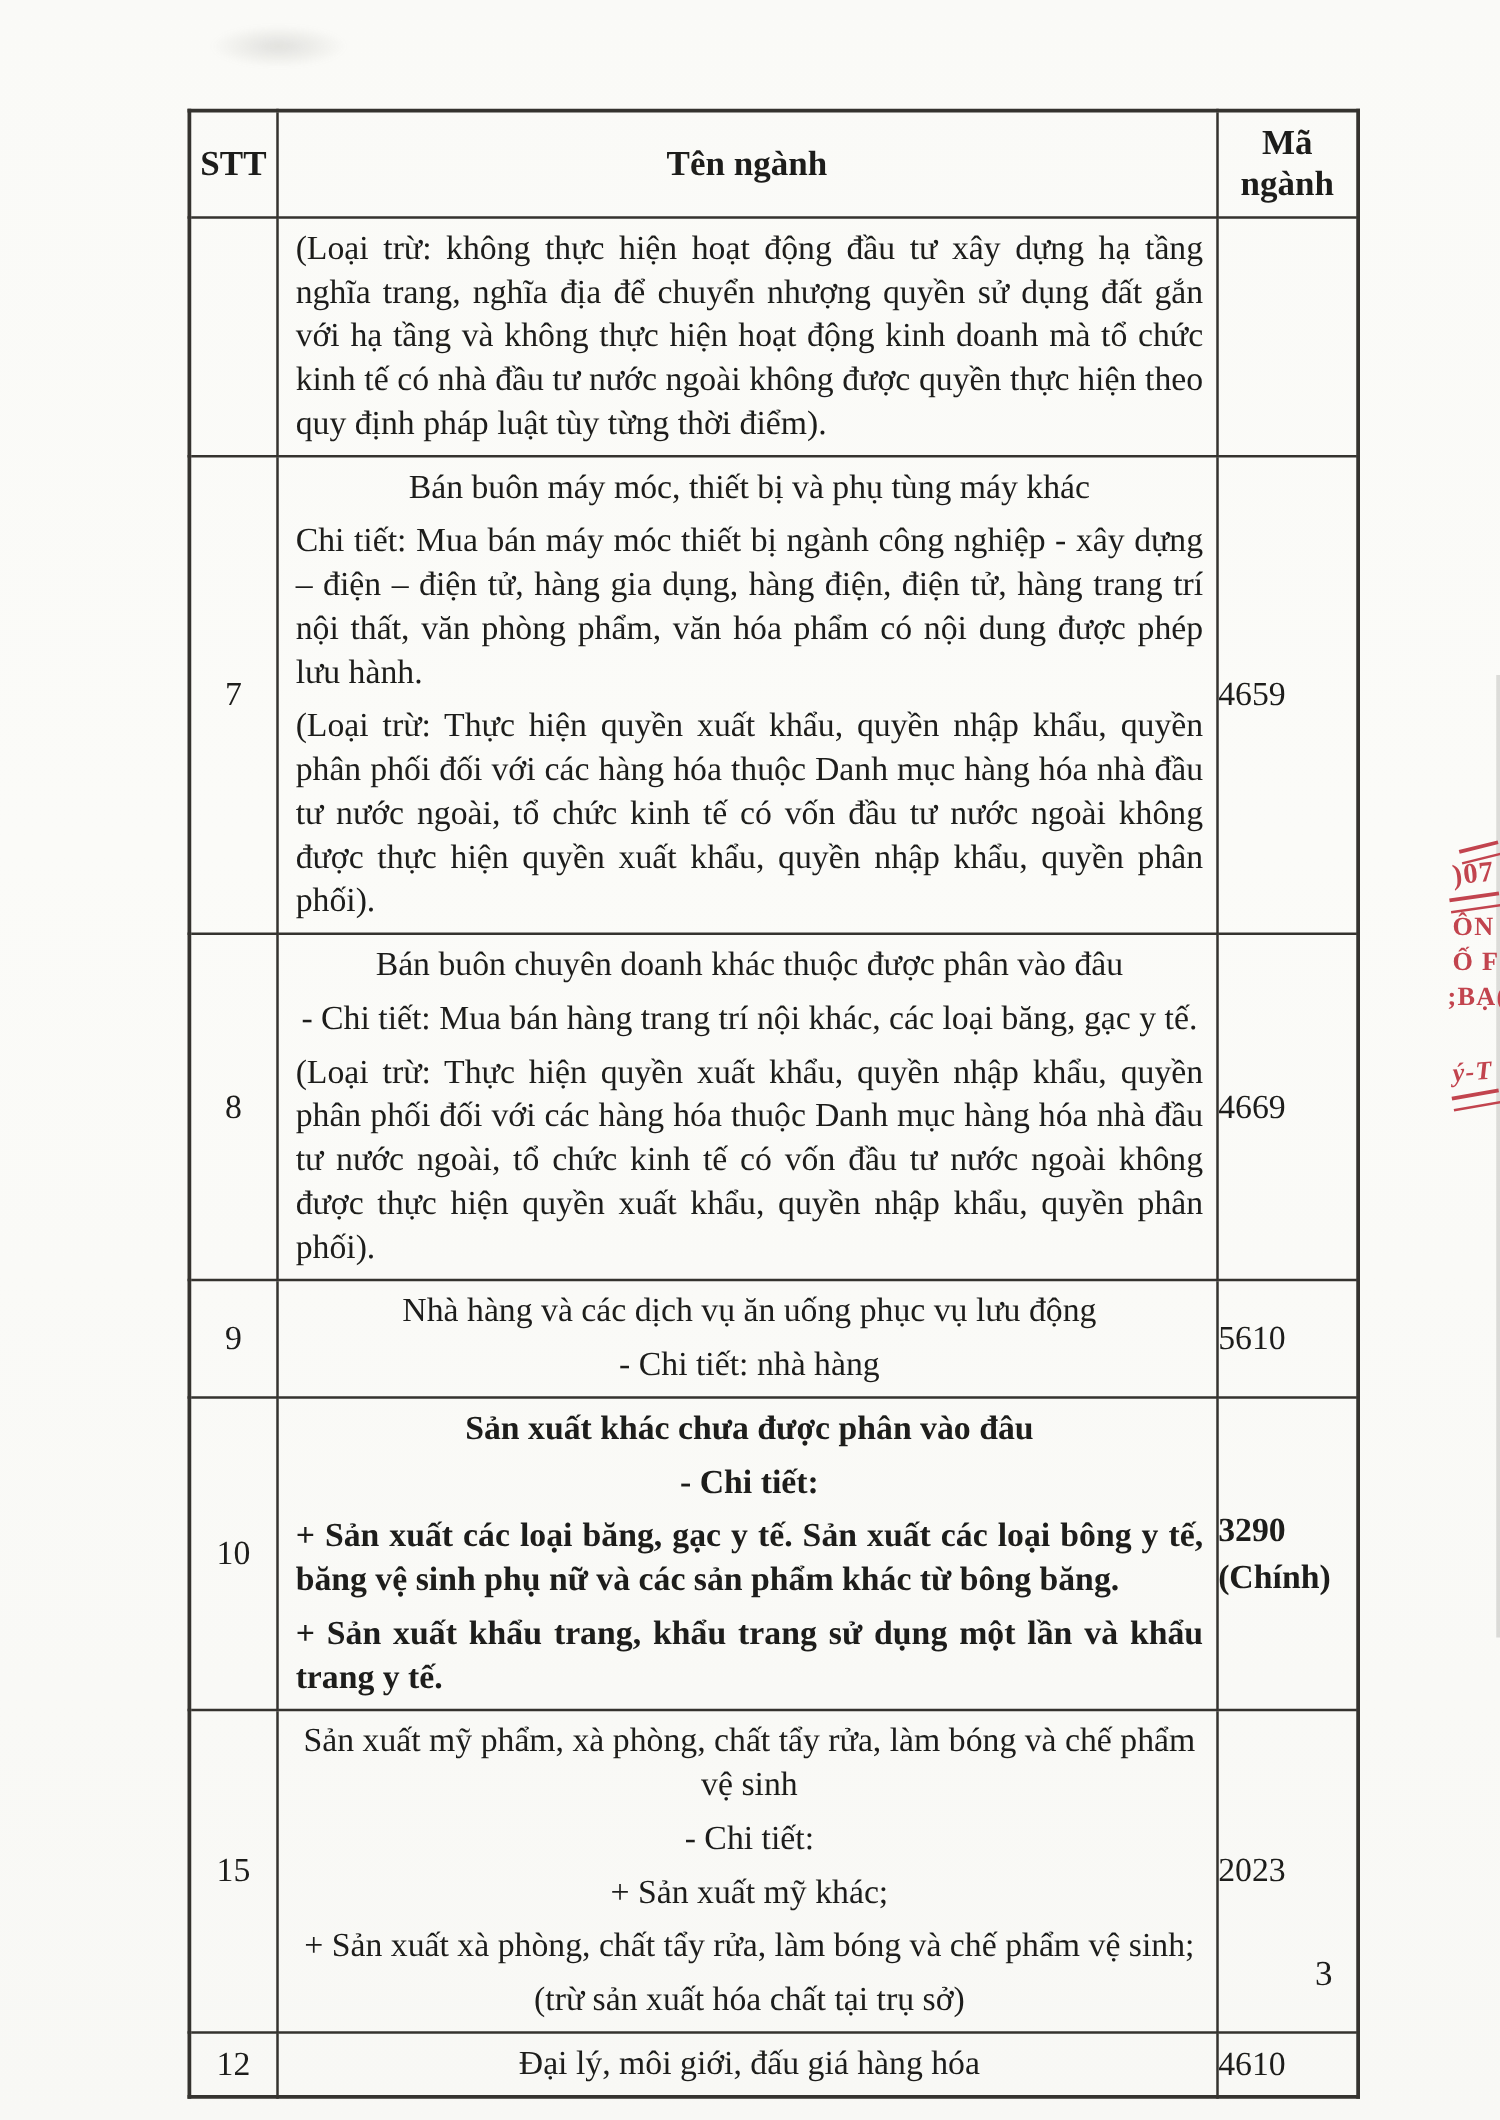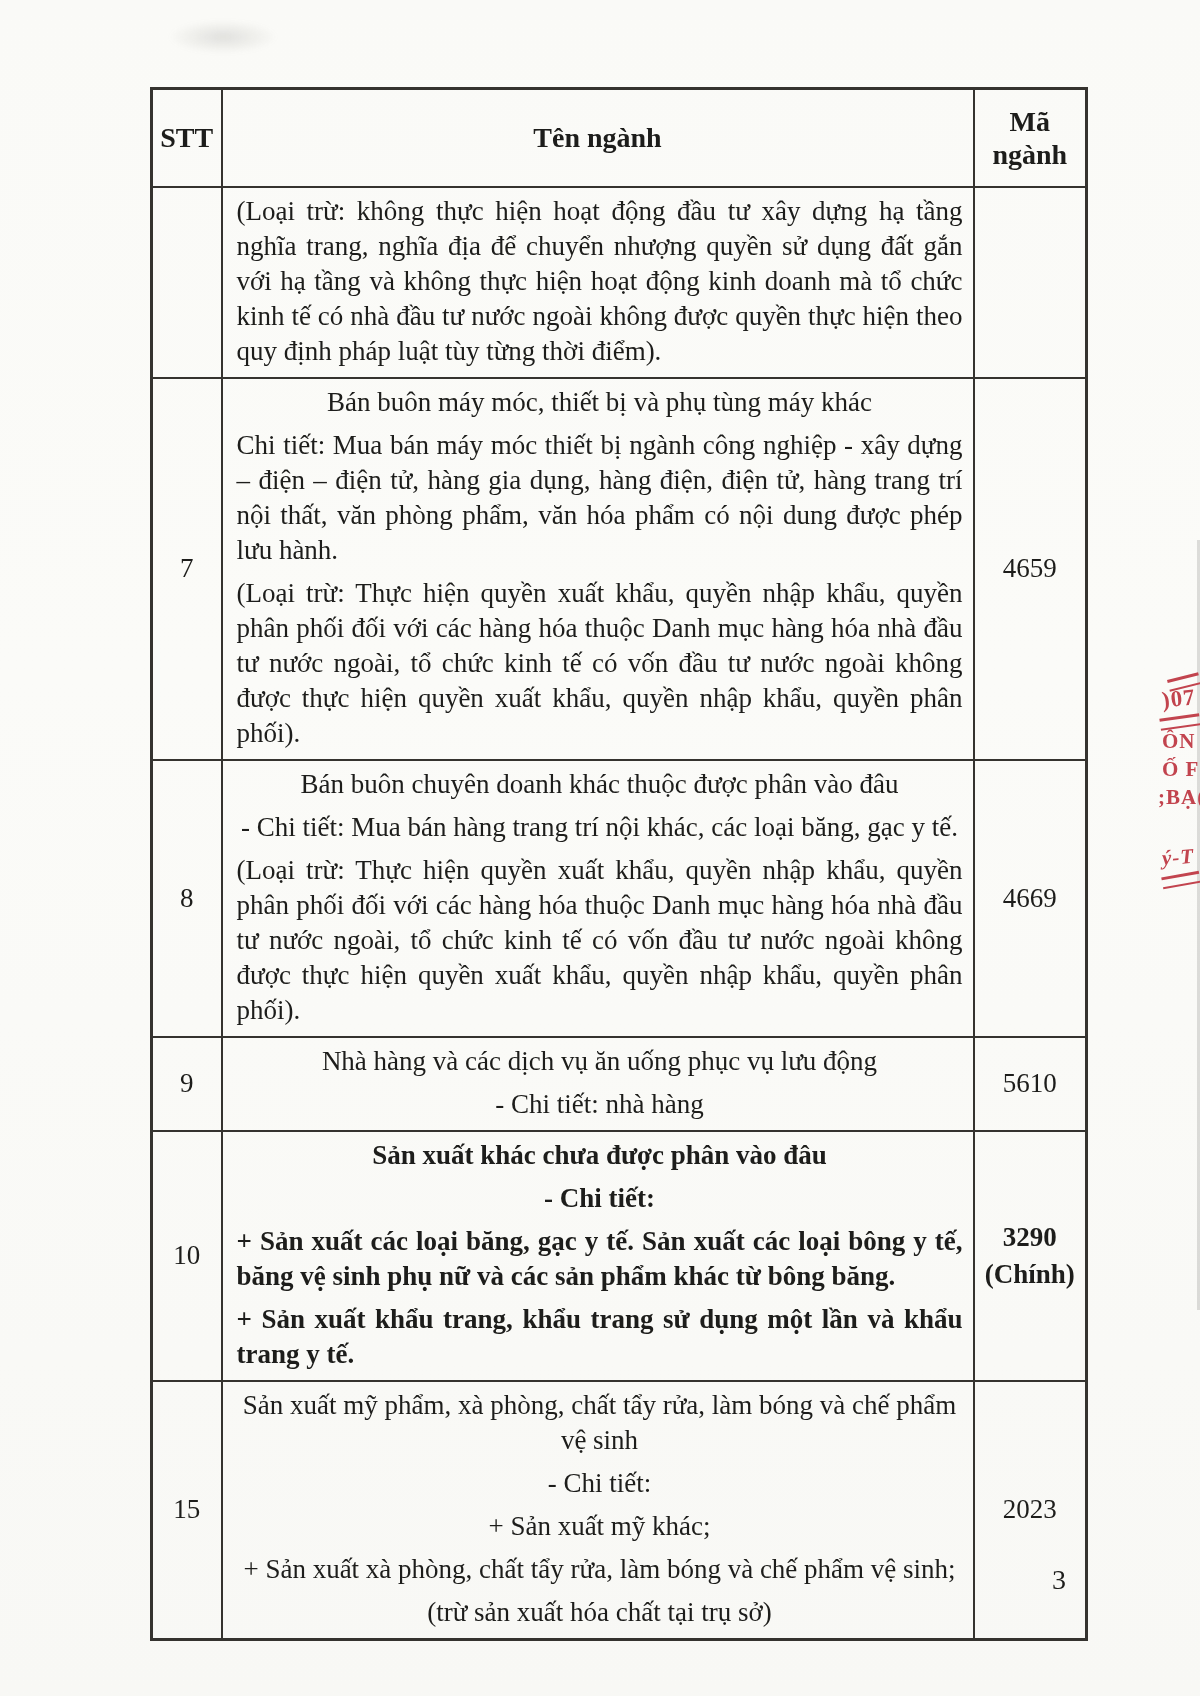--- a/index.html
+++ b/index.html
@@ -29,41 +29,41 @@
     width:935px;
     border-collapse:collapse;
     table-layout:fixed;
   }
   .industry-table th,.industry-table td{
     border:2px solid #35332f;
     padding:0;
     overflow:hidden;
   }
   .industry-table{border:3px solid #35332f;}
-  thead tr{height:98px;}
+  thead tr{height:85px;}
   th{
     font-size:28px;font-weight:bold;text-align:center;vertical-align:middle;
     line-height:33px;
   }
   tbody tr:nth-child(1){height:191px;}
   tbody tr:nth-child(2){height:307px;}
   tbody tr:nth-child(3){height:237px;}
   tbody tr:nth-child(4){height:91px;}
   tbody tr:nth-child(5){height:242px;}
   tbody tr:nth-child(6){height:252px;}
   tbody tr:nth-child(7){height:48px;}
   td.stt-cell{
     text-align:center;vertical-align:middle;font-size:27px;
   }
   td.name-cell{
     vertical-align:top;
     padding:4px 10px 0 14px;
   }
   td.code-cell{
-    text-align:center;vertical-align:middle;font-size:27px;line-height:37px;
+    vertical-align:middle;font-size:27px;line-height:37px;
   }
   td.code-cell.bold{font-weight:bold;margin-top:18px;}
   .para{
     margin:2px 0 8px 0;
     font-size:27px;
     line-height:35px;
     text-align:center;
   }
   .para.italic{}
   .para.bold{font-weight:bold;}
@@ -175,20 +175,29 @@
             <p class="para">Sản xuất mỹ phẩm, xà phòng, chất tẩy rửa, làm bóng và chế phẩm vệ sinh</p>
             <p class="para italic">- Chi tiết:</p>
             <p class="para italic">+ Sản xuất mỹ khác;</p>
             <p class="para italic">+ Sản xuất xà phòng, chất tẩy rửa, làm bóng và chế phẩm vệ sinh;</p>
             <p class="para italic">(trừ sản xuất hóa chất tại trụ sở)</p>
           </td>
           <td class="code-cell">
             <div>2023</div>
           </td>
         </tr>
+        <tr>
+          <td class="stt-cell">12</td>
+          <td class="name-cell">
+            <p class="para">Đại lý, môi giới, đấu giá hàng hóa</p>
+          </td>
+          <td class="code-cell">
+            <div>4610</div>
+          </td>
+        </tr>
       </tbody>
   </table>
 
   <div class="stamp" style="color: rgb(194, 68, 78);">
     <div class="dlines l-top" style="border-top-color: rgb(194, 68, 78); border-bottom-color: rgb(194, 68, 78);"></div>
     <div class="frag f0">)07</div>
     <div class="dlines l-under" style="border-top-color: rgb(194, 68, 78); border-bottom-color: rgb(194, 68, 78);"></div>
     <div class="frag f1">ÔN</div>
     <div class="frag f2">Ố F</div>
     <div class="frag f3">;BẠ(</div>

